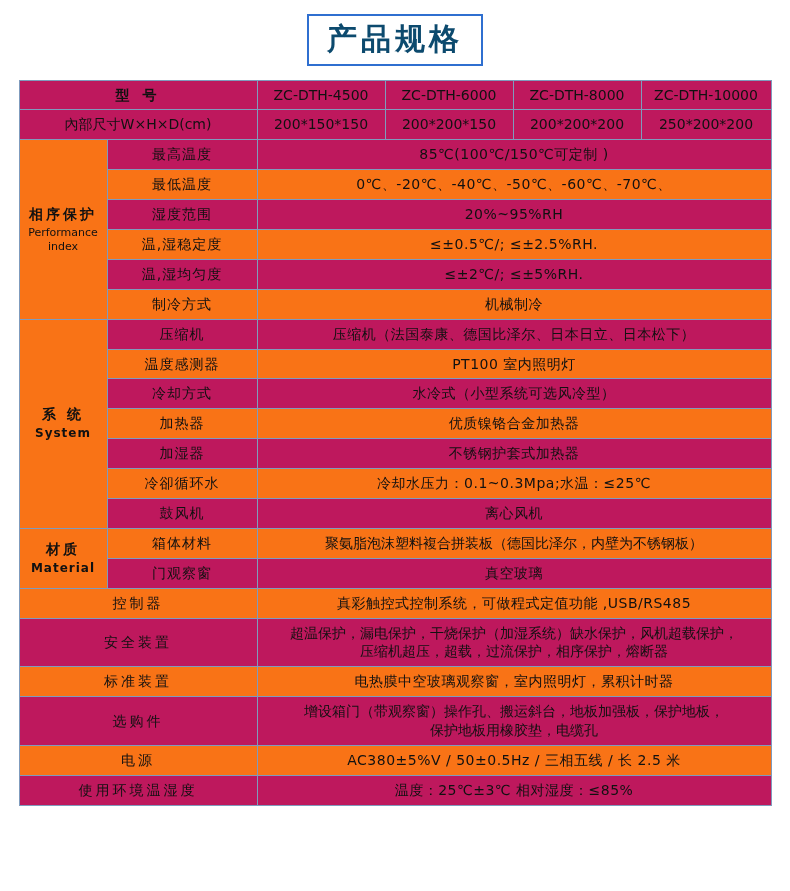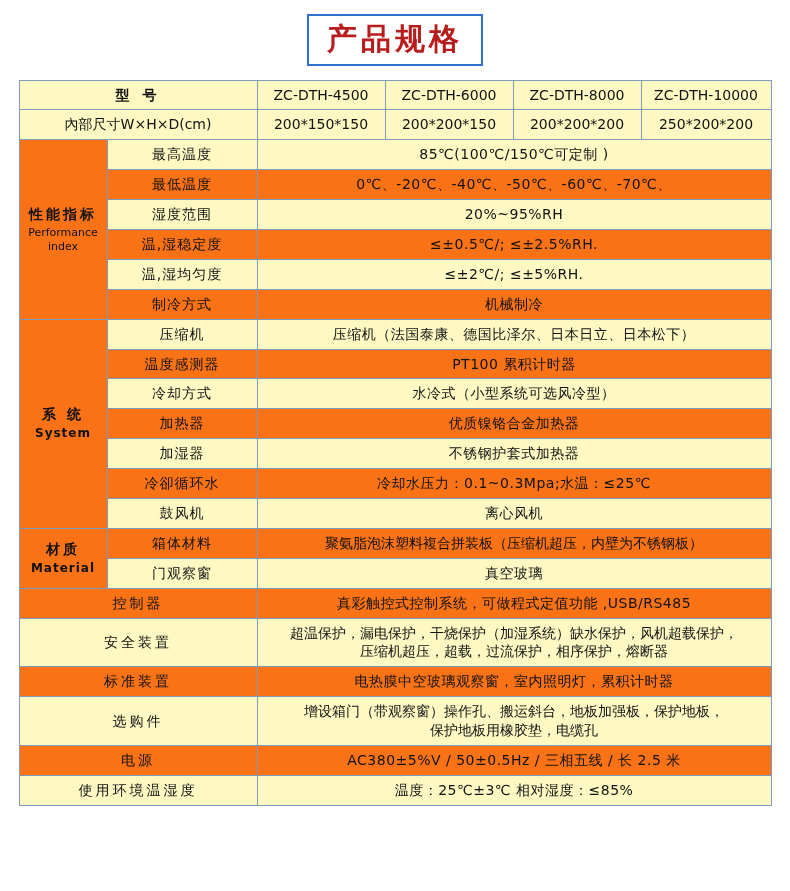--- a/index.html
+++ b/index.html
@@ -23,41 +23,41 @@
     text-align: center;
     padding-top: 14px;
     padding-bottom: 14px;
   }
   .title-box {
     display: inline-block;
     border: 2px solid #2f6fd0;
     padding: 4px 18px 6px 18px;
     font-size: 30px;
     font-weight: bold;
-    color: #b91c1c;
+    color: #0c4a6e;
     letter-spacing: 4px;
     line-height: 1.25;
   }
   table.spec {
     border-collapse: collapse;
     width: 752px;
     margin: 0 auto;
     table-layout: fixed;
   }
   table.spec td {
     border: 1px solid #7f9bbd;
     text-align: center;
     vertical-align: middle;
     font-size: 14px;
     padding: 5px 4px;
     line-height: 1.35;
     color: #111111;
   }
   .blue {
-    background: #fef9c3;
+    background: #be185d;
   }
   .white {
     background: #f97316;
   }
   .hdr {
     font-size: 19px;
     font-weight: bold;
     letter-spacing: 4px;
     padding: 7px 4px;
   }
@@ -144,21 +144,21 @@
       <tr>
         <td class="blue dim-label" colspan="2">內部尺寸W×H×D(cm)</td>
         <td class="blue dim-val">200*150*150</td>
         <td class="blue dim-val">200*200*150</td>
         <td class="blue dim-val">200*200*200</td>
         <td class="blue dim-val">250*200*200</td>
       </tr>
 
       <tr>
         <td class="white side" rowspan="6">
-          <span>性能指标</span>
+          <span>相序保护</span>
           <span class="sub">Performance index</span>
         </td>
         <td class="blue rowlbl">最高温度</td>
         <td class="blue val" colspan="4">85℃(100℃/150℃可定制 )</td>
       </tr>
       <tr>
         <td class="white rowlbl">最低温度</td>
         <td class="white val" colspan="4">0℃、-20℃、-40℃、-50℃、-60℃、-70℃、</td>
       </tr>
       <tr>
@@ -181,21 +181,21 @@
       <tr>
         <td class="white side" rowspan="7">
           <span>系 统</span>
           <span class="sub2">System</span>
         </td>
         <td class="blue rowlbl">压缩机</td>
         <td class="blue val" colspan="4">压缩机（法国泰康、德国比泽尔、日本日立、日本松下）</td>
       </tr>
       <tr>
         <td class="white rowlbl">温度感测器</td>
-        <td class="white val" colspan="4">PT100 累积计时器</td>
+        <td class="white val" colspan="4">PT100 室内照明灯</td>
       </tr>
       <tr>
         <td class="blue rowlbl">冷却方式</td>
         <td class="blue val" colspan="4">水冷式（小型系统可选风冷型）</td>
       </tr>
       <tr>
         <td class="white rowlbl">加热器</td>
         <td class="white val" colspan="4">优质镍铬合金加热器</td>
       </tr>
       <tr>
@@ -210,21 +210,21 @@
         <td class="blue rowlbl">鼓风机</td>
         <td class="blue val" colspan="4">离心风机</td>
       </tr>
 
       <tr>
         <td class="white side" rowspan="2">
           <span>材质</span>
           <span class="sub2">Material</span>
         </td>
         <td class="white rowlbl">箱体材料</td>
-        <td class="white val-sm" colspan="4">聚氨脂泡沫塑料複合拼装板（压缩机超压，内壁为不锈钢板）</td>
+        <td class="white val-sm" colspan="4">聚氨脂泡沫塑料複合拼装板（德国比泽尔，内壁为不锈钢板）</td>
       </tr>
       <tr>
         <td class="blue rowlbl">门观察窗</td>
         <td class="blue val" colspan="4">真空玻璃</td>
       </tr>
 
       <tr>
         <td class="white wide-lbl" colspan="2">控制器</td>
         <td class="white val" colspan="4">真彩触控式控制系统，可做程式定值功能 ,USB/RS485</td>
       </tr>

